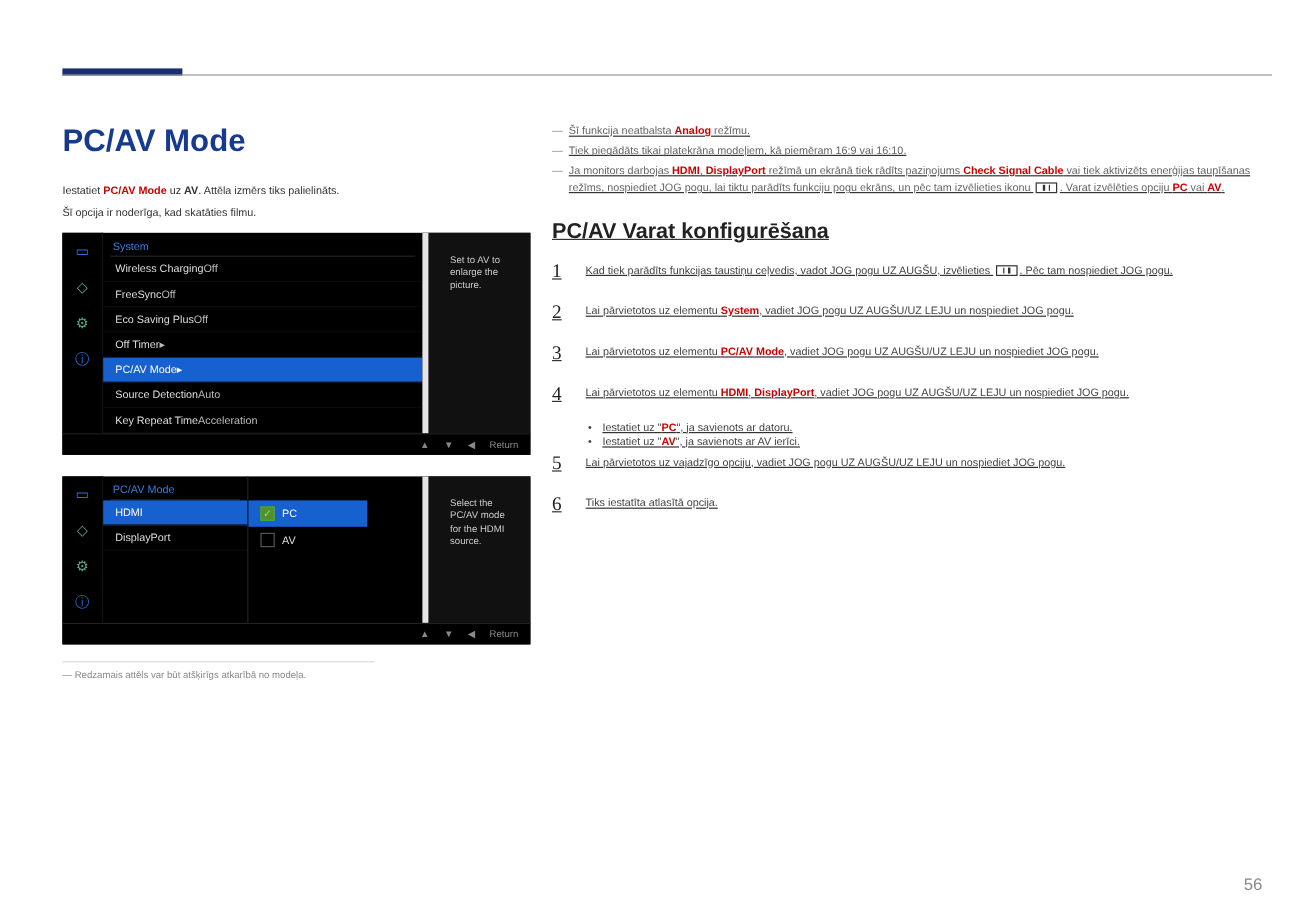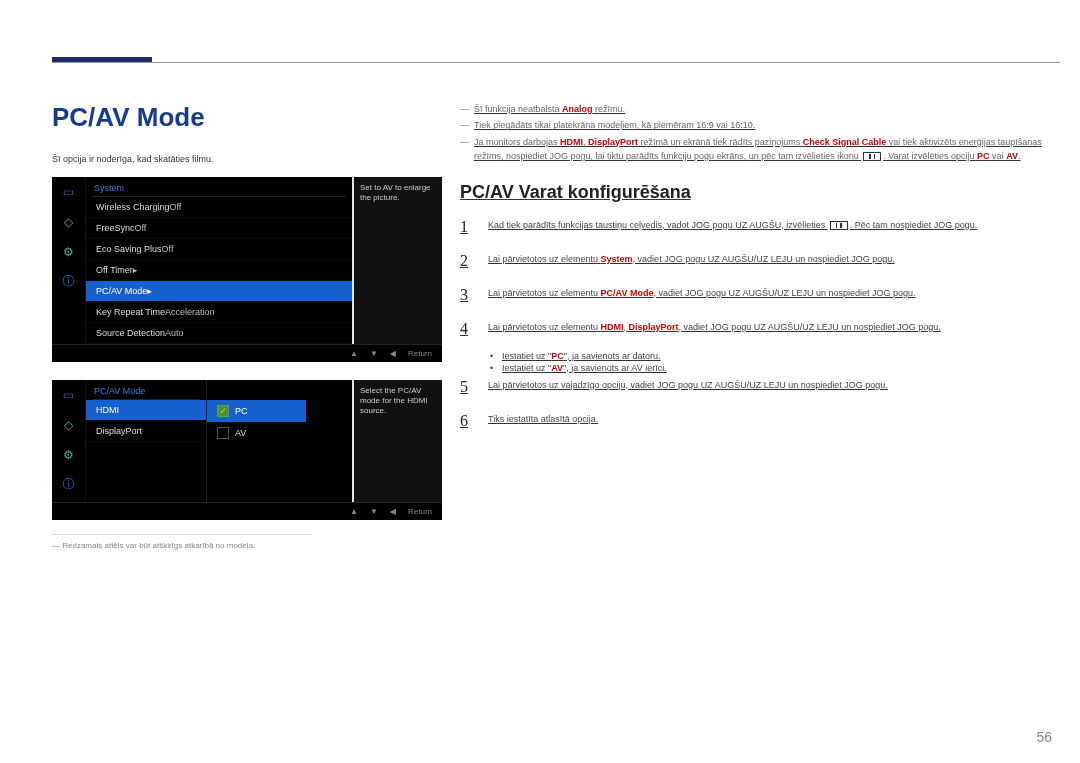--- a/index.html
+++ b/index.html
@@ -95,23 +95,23 @@
     color: #ddd;
   }
   .osd-row.selected { background: #1660d0; color: #fff; }
   .osd-row .val { color: #bbb; font-size: 9px; }
   .osd-row.selected .val { color: #fff; }
   .osd-hint {
     width: 90px;
     background: #111;
     color: #ccc;
     font-size: 8px;
-    padding: 6px;
+    padding: 18px;
     line-height: 1.3;
-    border-left: 2px solid #e5e5e5;
+    border-left: 5px solid #e5e5e5;
   }
   .osd-footer {
     display: flex;
     justify-content: flex-end;
     gap: 12px;
     padding: 4px 10px;
     color: #888;
     font-size: 8px;
     border-top: 1px solid #222;
     background: #000;
@@ -238,20 +238,23 @@
 </style>
 </head>
 <body>
 
 <div class="top-bar-accent"></div>
 <div class="top-rule"></div>
 
 <div class="left-col">
   <h1 class="title">PC/AV Mode</h1>
 
+  <p class="intro-line">
+    <span>Iestatiet </span><span class="bold-red">PC/AV Mode</span><span> uz </span><span class="bold">AV</span><span>. Attēla izmērs tiks palielināts.</span>
+  </p>
   <p class="intro-line">Šī opcija ir noderīga, kad skatāties filmu.</p>
 
   <div class="osd">
     <div class="osd-body">
       <div class="osd-iconbar">
         <div class="ico monitor">▭</div>
         <div class="ico">◇</div>
         <div class="ico">⚙</div>
         <div class="ico" style="color:#2a6dd6">ⓘ</div>
       </div>
@@ -272,26 +275,26 @@
           </div>
         <div class="osd-row">
             <span>Off Timer</span>
             <span class="val">▸</span>
           </div>
         <div class="osd-row selected">
             <span>PC/AV Mode</span>
             <span class="val">▸</span>
           </div>
         <div class="osd-row">
+            <span>Source Detection</span>
+            <span class="val">Auto</span>
+          </div>
+        <div class="osd-row">
             <span>Key Repeat Time</span>
             <span class="val">Acceleration</span>
-          </div>
-        <div class="osd-row">
-            <span>Source Detection</span>
-            <span class="val">Auto</span>
           </div>
       </div>
       <div class="osd-hint">Set to AV to enlarge the picture.</div>
     </div>
     <div class="osd-footer">
       <span class="tri">▲</span>
       <span class="tri">▼</span>
       <span class="tri">◀</span>
       <span>Return</span>
     </div>

